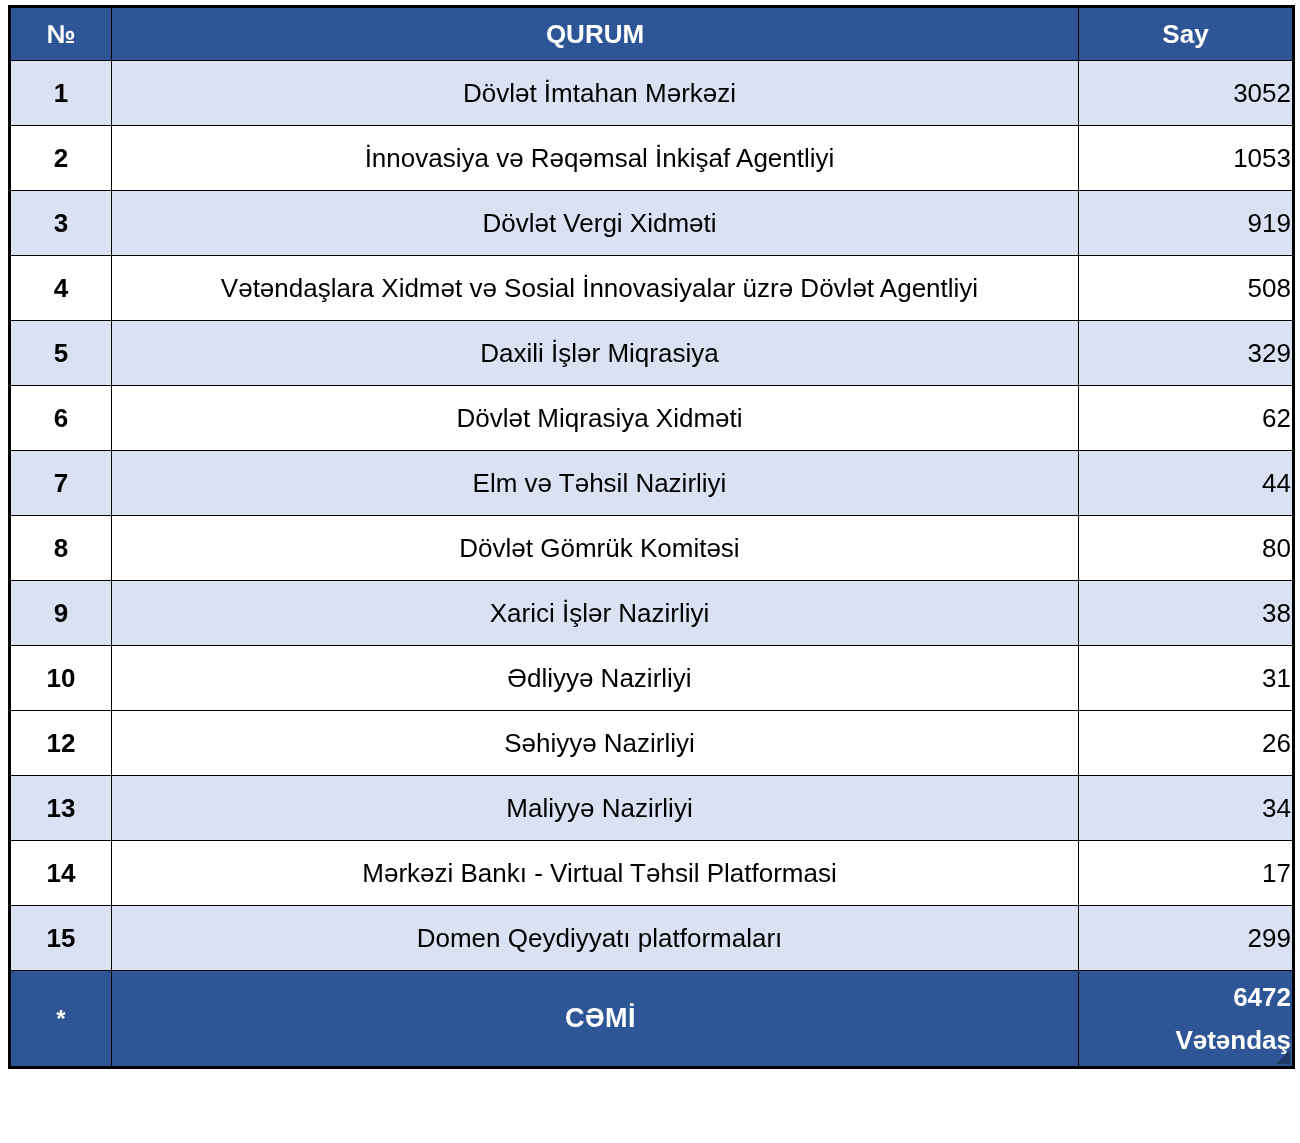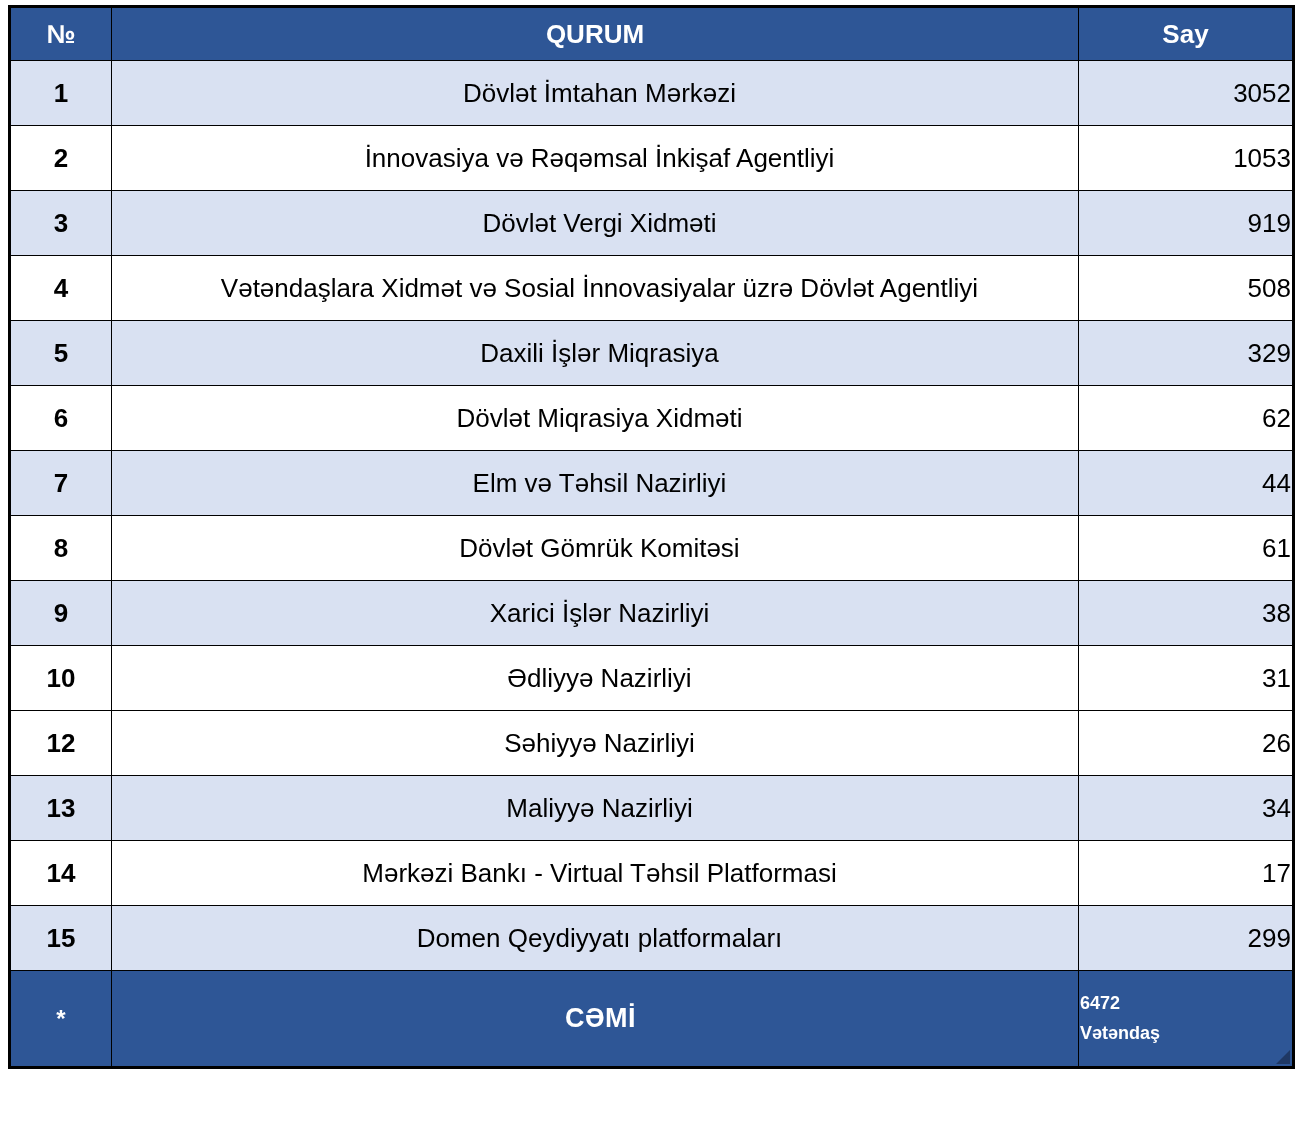--- a/index.html
+++ b/index.html
@@ -76,22 +76,22 @@
     text-align: center;
     font-size: 24px;
   }
   td.footer-label {
     text-align: center;
     padding-left: 12px;
     font-size: 27px;
     letter-spacing: 0.5px;
   }
   td.footer-total {
-    text-align: left;
-    font-size: 18px;
+    text-align: right;
+    font-size: 26px;
     position: relative;
     line-height: 1.62;
   }
   .corner-triangle {
     position: absolute;
     right: 2px;
     bottom: 2px;
     width: 0;
     height: 0;
     border-left: 14px solid transparent;
@@ -146,21 +146,21 @@
     <td class="say-cell">62</td>
   </tr>
       <tr class="data-row alt">
     <td class="num-cell">7</td>
     <td class="qurum-cell">Elm və Təhsil Nazirliyi</td>
     <td class="say-cell">44</td>
   </tr>
       <tr class="data-row plain">
     <td class="num-cell">8</td>
     <td class="qurum-cell">Dövlət Gömrük Komitəsi</td>
-    <td class="say-cell">61</td>
+    <td class="say-cell">80</td>
   </tr>
       <tr class="data-row alt">
     <td class="num-cell">9</td>
     <td class="qurum-cell">Xarici İşlər Nazirliyi</td>
     <td class="say-cell">38</td>
   </tr>
       <tr class="data-row plain">
     <td class="num-cell">10</td>
     <td class="qurum-cell">Ədliyyə Nazirliyi</td>
     <td class="say-cell">31</td>

